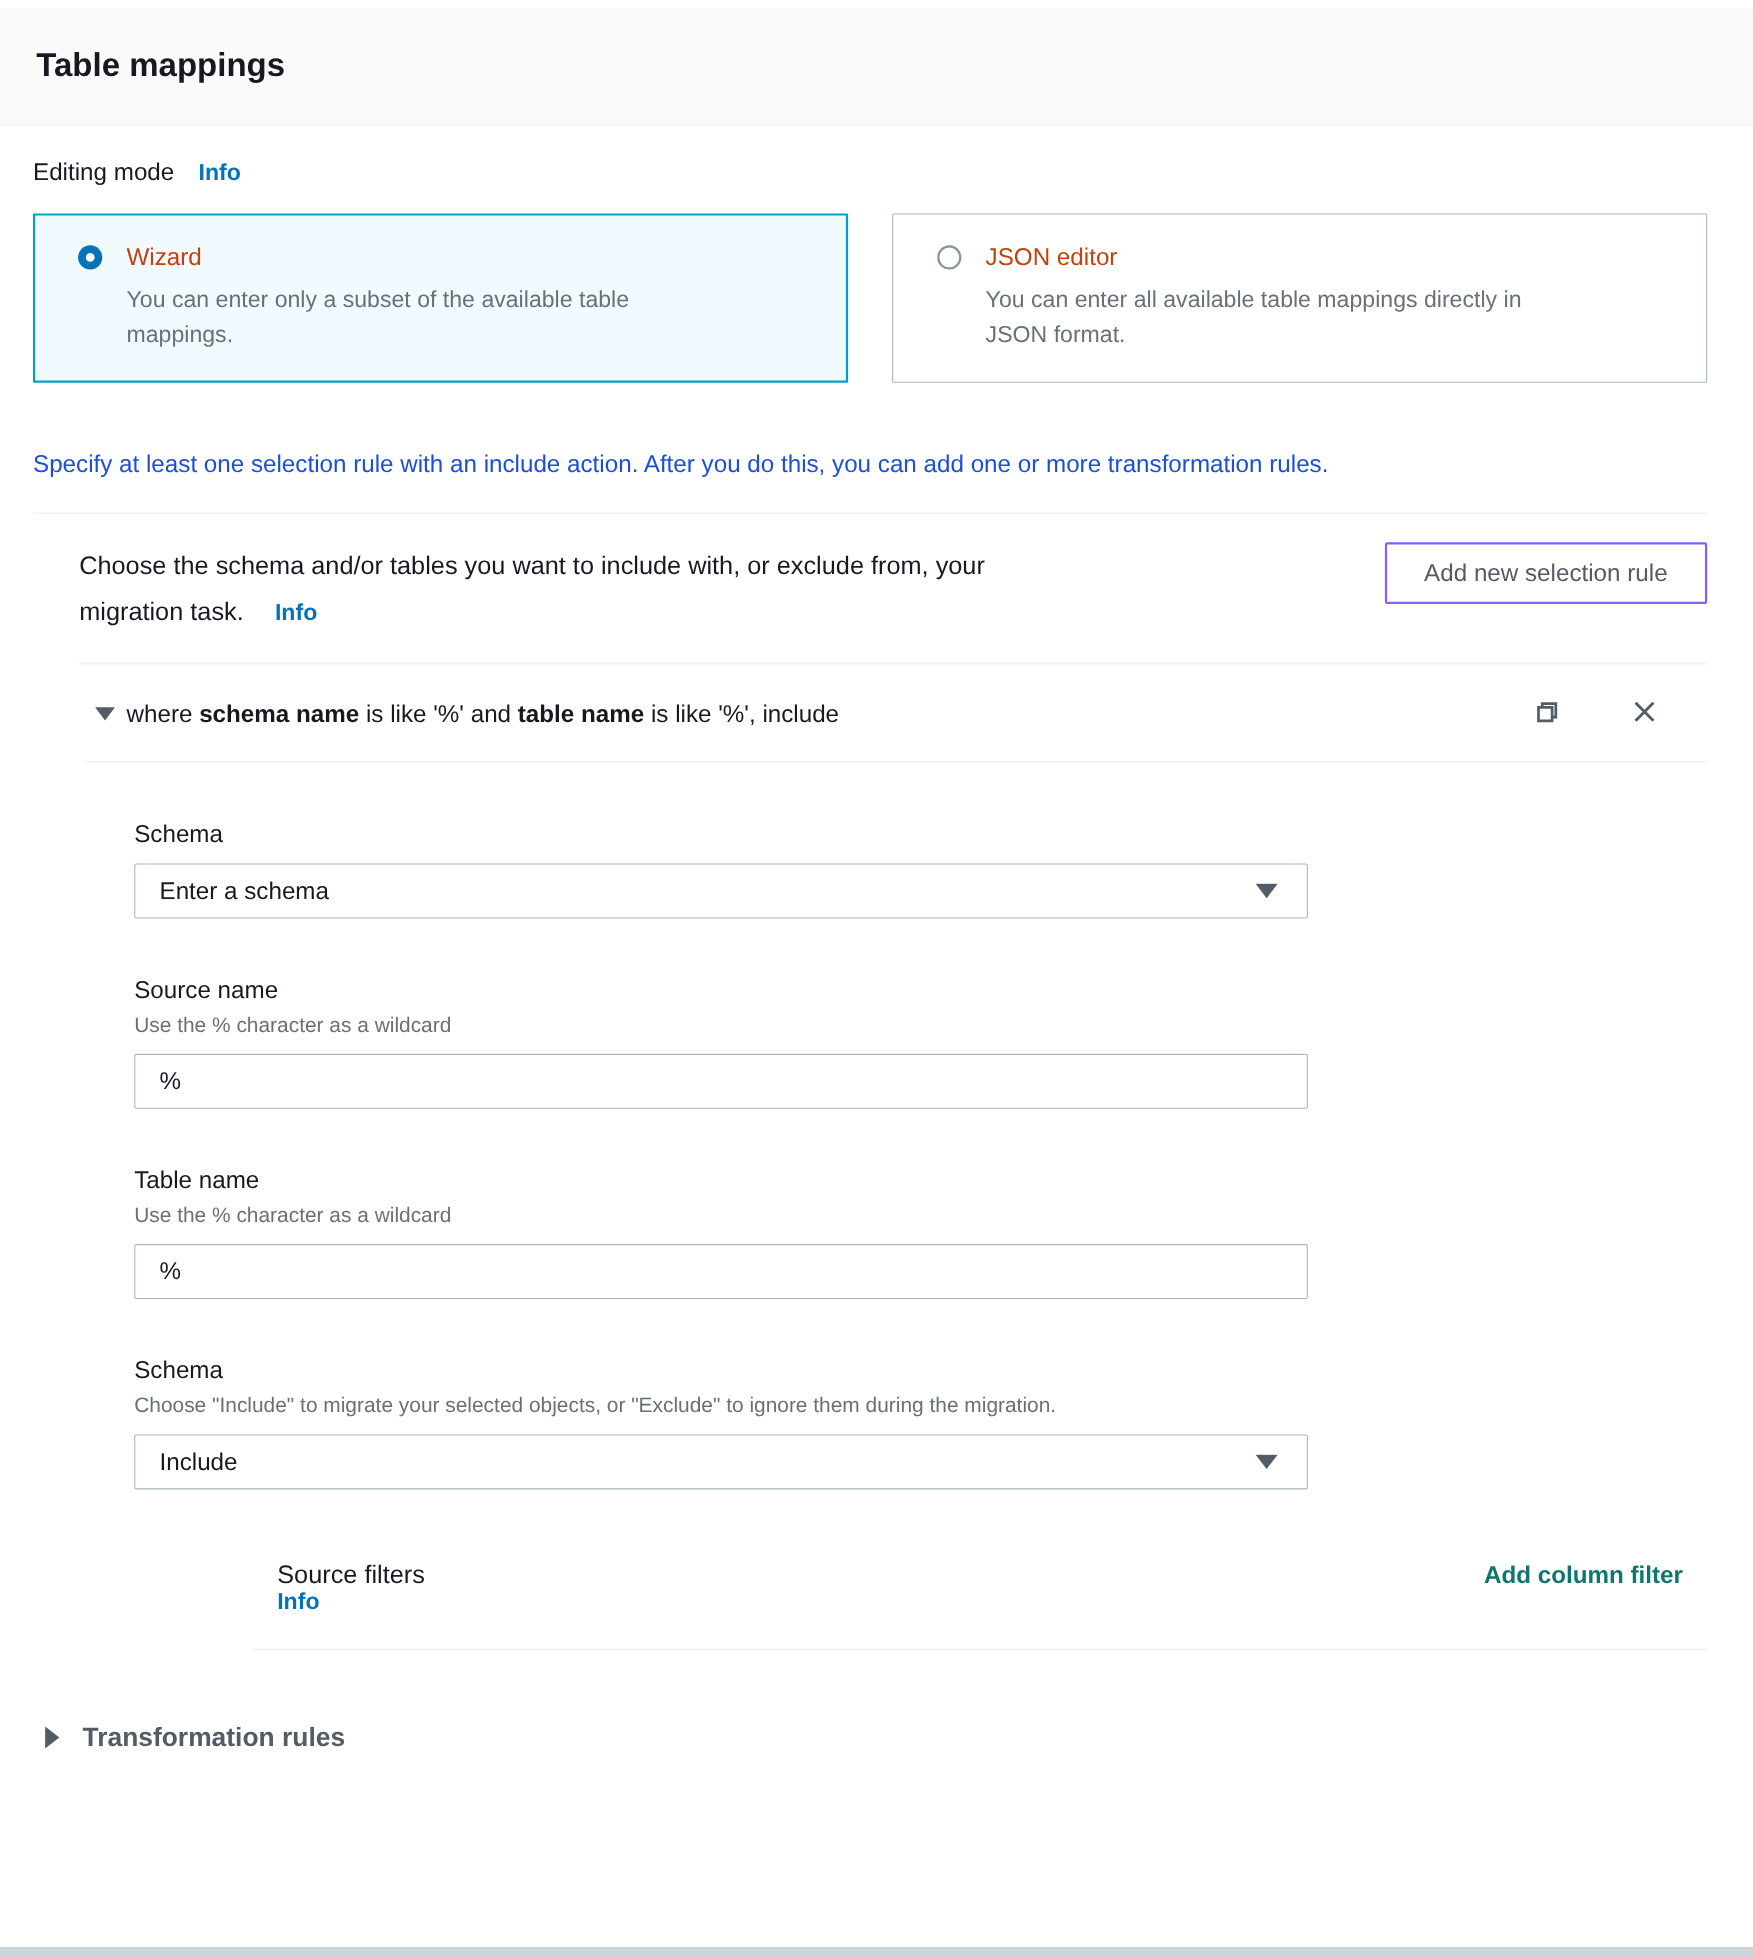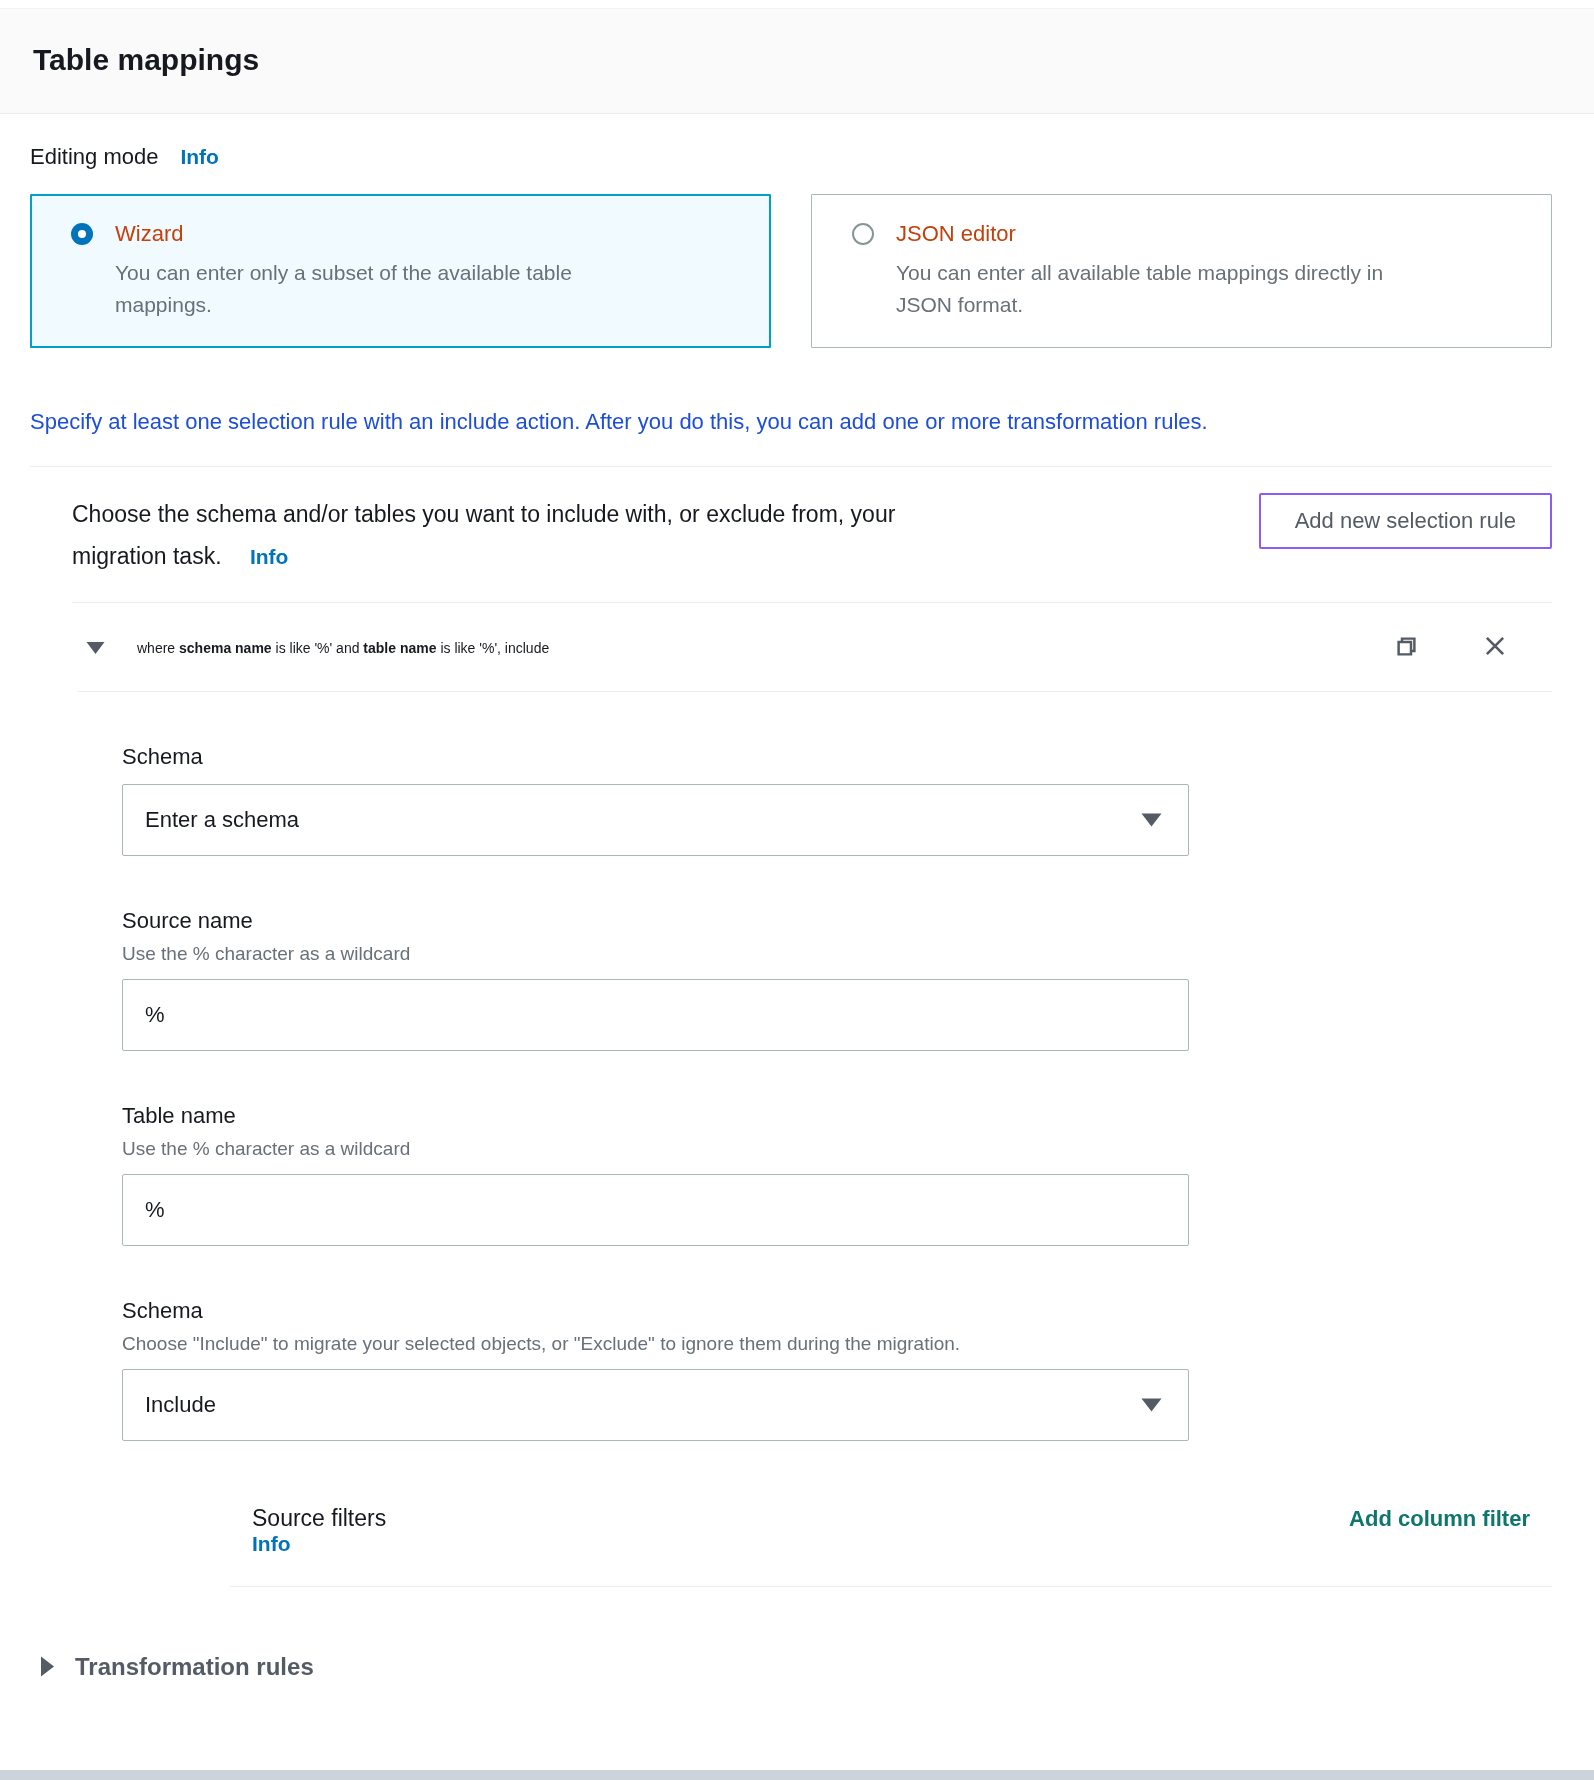--- a/index.html
+++ b/index.html
@@ -46,32 +46,32 @@
   .btn-secondary {
     background:#fff; border:2px solid #8b5cf6; border-radius:2px; color:#545b64;
     font-family:"Liberation Sans", sans-serif; font-size:22px; font-weight:400;
     padding:13px 34px; white-space:nowrap; cursor:pointer;
   }
   .divider-inner { border-bottom:1px solid #eaeded; margin-top:24px; margin-left:42px; }
 
   
   .rule-header-row { display:flex; align-items:center; margin-top:30px; padding-left:56px; }
   .rule-header-row .tri { display:flex; flex:0 0 auto; }
-  .rule-title { font-size:14px; margin-left:32px; color:#16191f; }
+  .rule-title { font-size:22px; margin-left:10px; color:#16191f; }
   .rule-title b { font-weight:700; }
   .rule-actions { margin-left:auto; margin-right:44px; display:flex; align-items:center; gap:62px; }
   .icon-btn { background:none; border:none; padding:0; cursor:pointer; display:flex; }
   .rule-divider { border-bottom:1px solid #eaeded; margin-top:28px; margin-left:48px; }
 
   
   .rule-body { margin-left:92px; width:1067px; }
   .field-label { font-size:22px; margin-top:52px; color:#16191f; }
   .field-desc { font-size:19px; color:#687078; margin-top:9px; }
   .select-box, .text-input {
-    margin-top:14px; height:72px; border:1px solid #aab7b8; border-radius:2px; background:#fff;
+    margin-top:14px; height:50px; border:1px solid #aab7b8; border-radius:2px; background:#fff;
     display:flex; align-items:center; padding:0 26px 0 22px; font-size:22px; color:#16191f;
   }
   .select-box { justify-content:space-between; cursor:pointer; }
 
   
   .source-filters-row { display:flex; justify-content:space-between; align-items:baseline; margin:64px 0 0 200px; padding-right:22px; }
   .sf-left { display:flex; align-items:baseline;flex-direction:column; }
   .sf-label { font-size:23px; color:#16191f; }
   .add-filter-btn { background:none; border:none; padding:0; font-family:"Liberation Sans", sans-serif; font-size:22px; font-weight:700; color:#0f766e; cursor:pointer; }
   .filters-divider { border-bottom:1px solid #eaeded; margin:30px 0 0 200px; }

